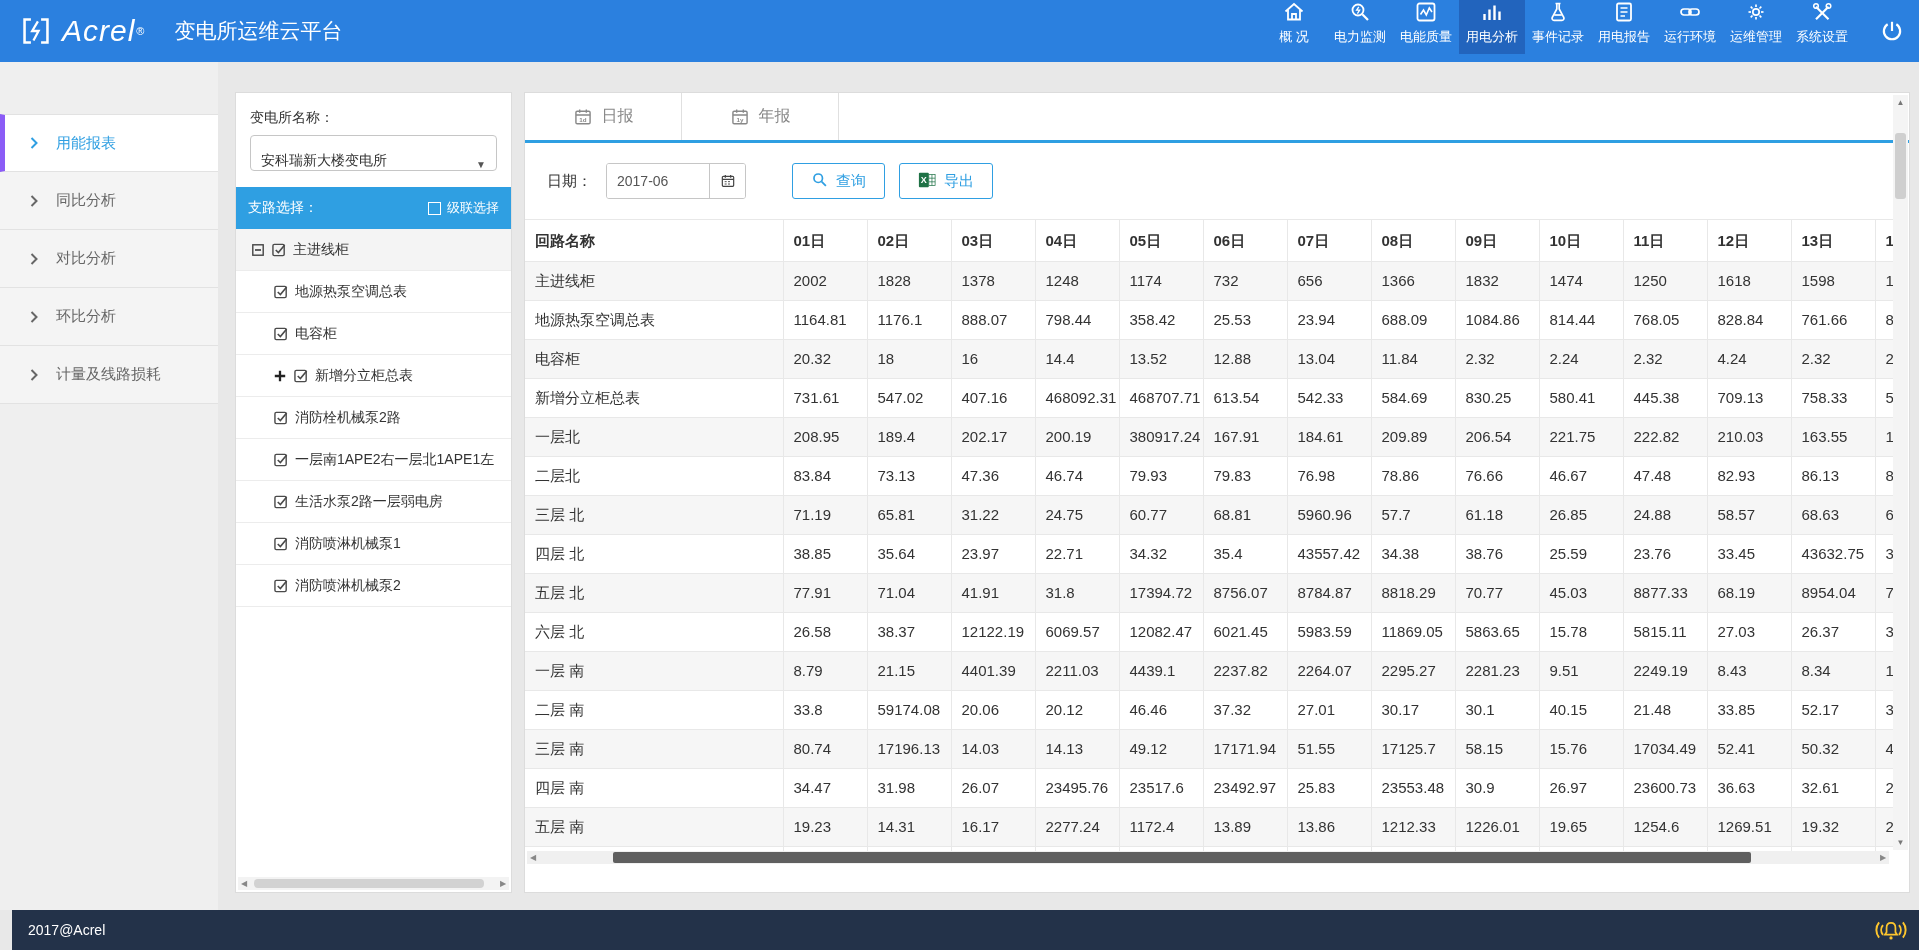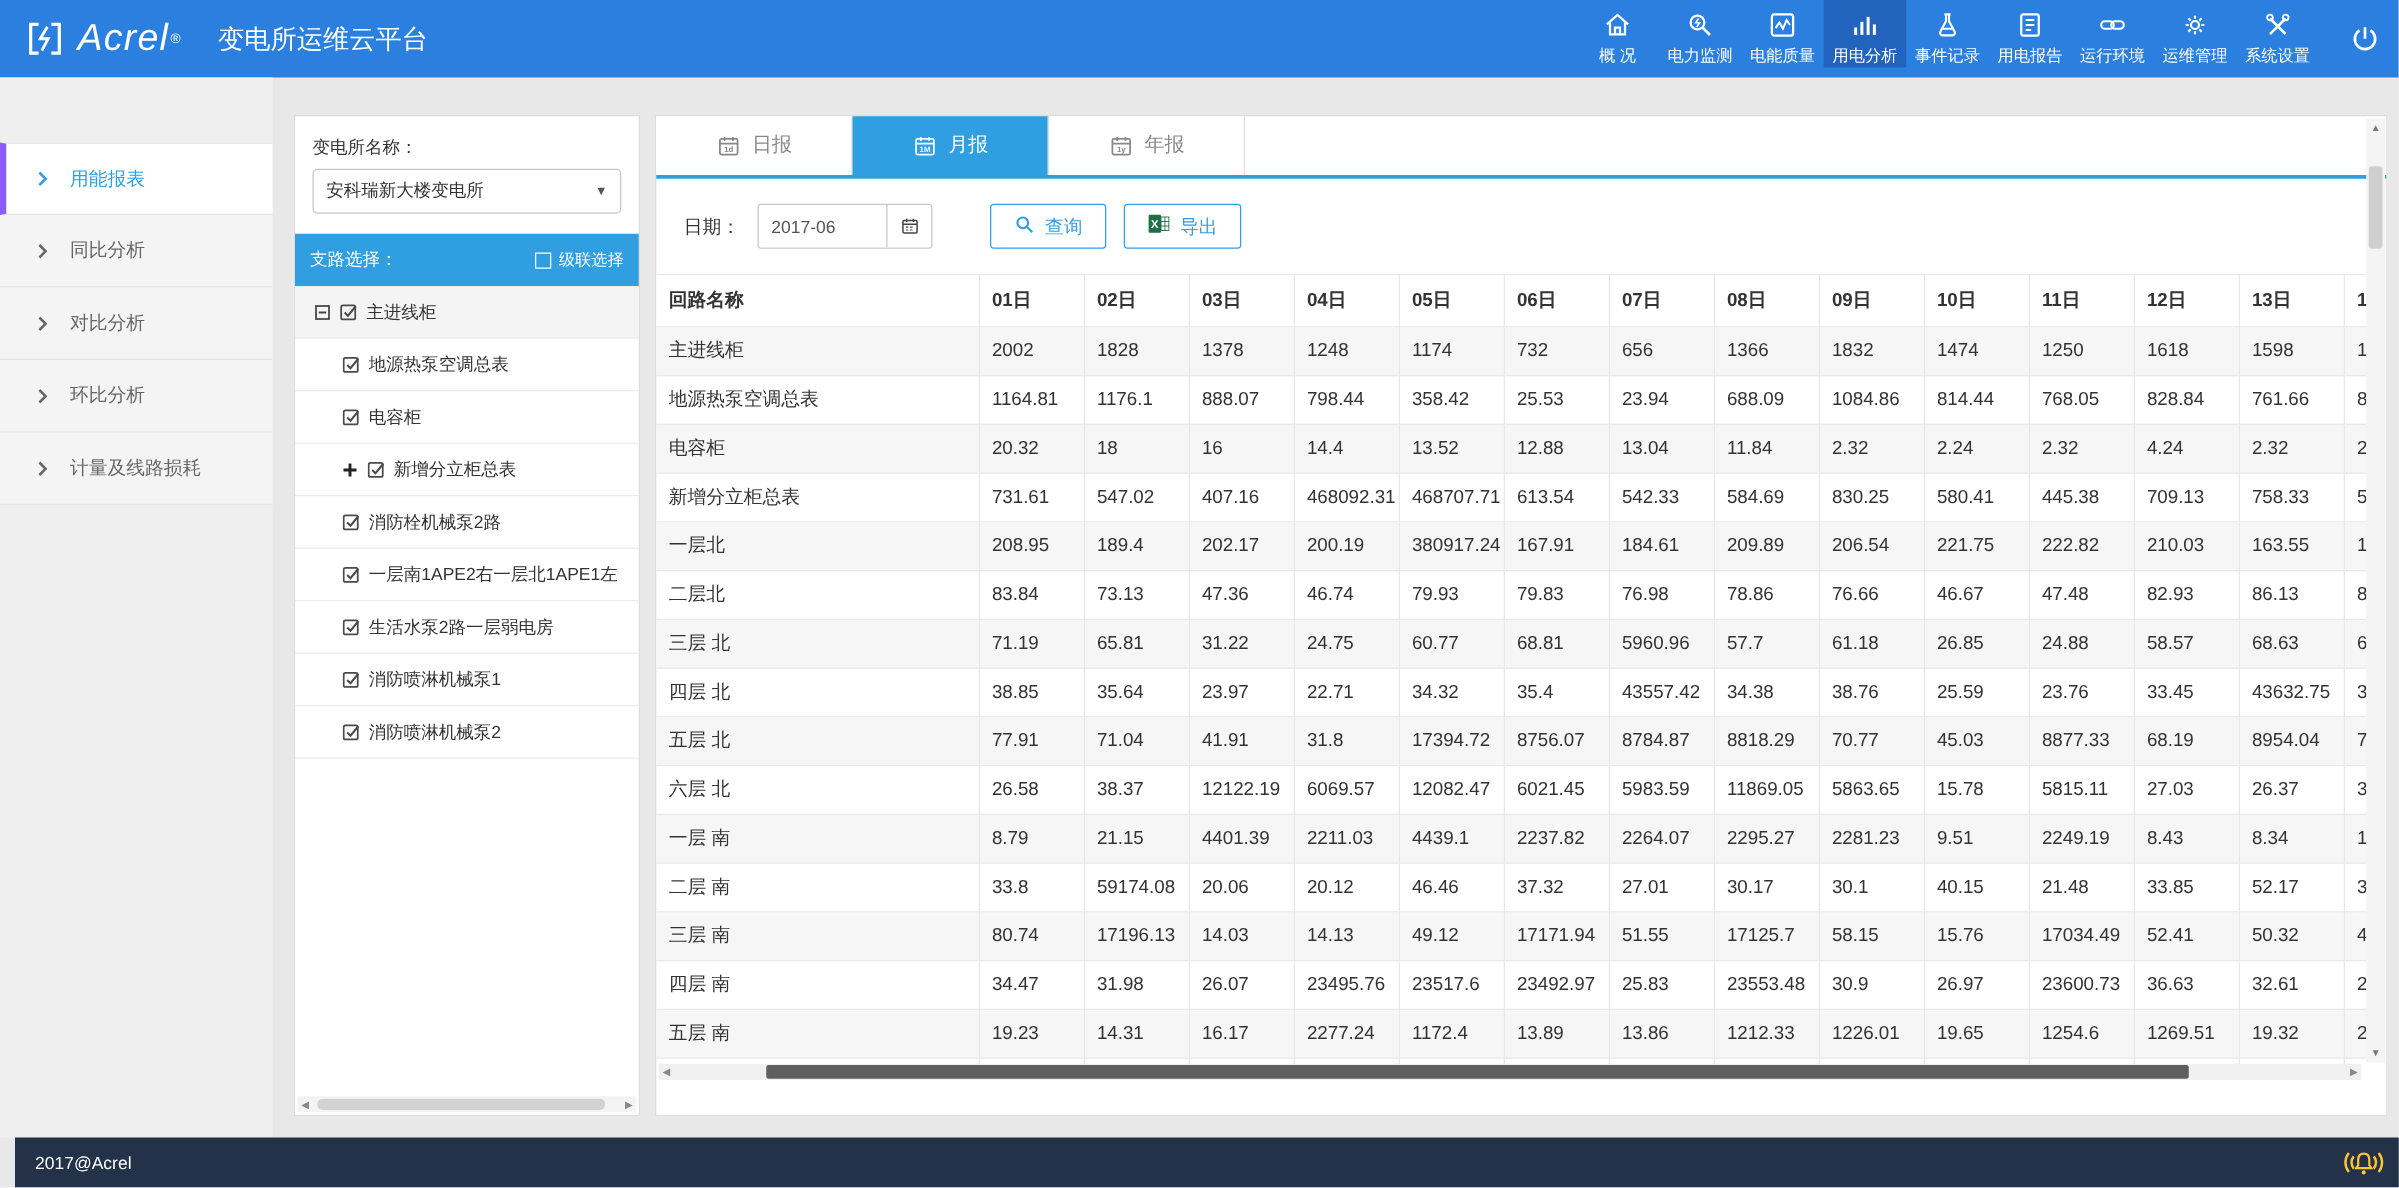--- a/index.html
+++ b/index.html
@@ -7,39 +7,39 @@
   body { font-family:"Liberation Sans","DejaVu Sans",sans-serif; background:#e8e8e8; position:relative; color:#333; }
 
   
   .top-header { position:absolute; left:0; top:0; width:1919px; height:62px; background:#2b80df; display:flex; align-items:center; }
   .logo-area { display:flex; align-items:center; padding-left:20px; gap:10px; color:#fff; }
   .logo-glyph svg { display:block; }
   .logo-text { font-size:30px; font-weight:normal; font-style:italic; letter-spacing:1px; }
   .logo-reg { font-size:11px; vertical-align:super; margin-left:1px; }
   .app-title { font-size:21px; margin-left:20px; font-weight:normal; }
   .top-nav { position:absolute; right:64px; top:0; height:62px; display:flex; }
-  .nav-item { width:66px; height:54px; display:flex; flex-direction:column; align-items:center; justify-content:flex-end; gap:4px; color:#fff; cursor:pointer; }
+  .nav-item { width:66px; height:54px; display:flex; flex-direction:column; align-items:center; justify-content:flex-start; gap:4px; color:#fff; cursor:pointer; }
   .nav-item.active { background:#2264bd; }
   .nav-icon svg { width:24px; height:24px; display:block; }
   .nav-label { font-size:13px; white-space:nowrap; }
   .power-btn { position:absolute; right:14px; top:50%; transform:translateY(-50%); color:#fff; cursor:pointer; }
   .power-btn svg { width:26px; height:26px; display:block; }
 
   
   .sidebar { position:absolute; left:0; top:62px; width:218px; bottom:40px; background:#efefef; }
   .side-menu { margin-top:52px; }
   .side-item { height:58px; display:flex; align-items:center; padding-left:30px; gap:18px; font-size:15px; color:#666; border-bottom:1px solid #e2e2e2; background:#f4f4f4; cursor:pointer; }
   .side-item:first-child { border-top:1px solid #e2e2e2; }
   .side-item.active { background:#fff; color:#2f9fe2; border-left:5px solid #8b5cf6; padding-left:25px; }
   .chev svg { display:block; }
 
   
   .station-panel { position:absolute; left:235px; top:92px; width:277px; height:801px; background:#fff; border:1px solid #dcdcdc; }
   .sp-label { margin:16px 14px 8px; font-size:14px; color:#333; }
-  .sp-select { margin:0 14px; height:36px; border:1px solid #c6c6c6; border-radius:4px; display:flex; align-items:center; justify-content:space-between; padding:0 10px; font-size:14px; background:#fff; cursor:pointer; }
+  .sp-select { margin:0 14px; height:36px; border:1px solid #c6c6c6; border-radius:4px; display:flex; align-items:flex-end; justify-content:space-between; padding:0 10px; font-size:14px; background:#fff; cursor:pointer; }
   .sp-select .caret { font-size:10px; color:#555; }
   .branch-header { margin-top:16px; height:42px; background:#2f9fe2; color:#fff; display:flex; align-items:center; justify-content:space-between; padding:0 12px; font-size:14px; }
   .cascade { display:flex; align-items:center; gap:6px; font-size:13px; cursor:pointer; }
   .cb { width:13px; height:13px; border:1px solid #fff; display:inline-block; background:transparent; }
   .tree-row { height:42px; display:flex; align-items:center; gap:6px; border-bottom:1px solid #ececec; font-size:14px; color:#333; padding-left:16px; white-space:nowrap; overflow:hidden; cursor:pointer; }
   .tree-row.lvl2 { padding-left:38px; }
   .tree-row.first { background:#f4f4f4; }
   .tree-row .expander { width:14px; display:inline-flex; }
   .tree-row .check { display:inline-flex; }
   .tree-label { overflow:hidden; text-overflow:clip; }
@@ -363,30 +363,20 @@
   <div class="tabs" id="tabs">
       <div class="tab">
         <span class="tab-icon">
           <svg width="20" height="20" viewBox="0 0 24 24">
             <rect x="3.5" y="5" width="17" height="15" rx="1.5" fill="none" stroke="currentColor" stroke-width="1.7"></rect>
             <path d="M8 3 v4 M16 3 v4 M3.5 9.5 h17" stroke="currentColor" stroke-width="1.7" fill="none"></path>
             <text x="12" y="17.5" font-size="7.5" font-weight="bold" fill="currentColor" text-anchor="middle">1d</text>
           </svg>
         </span>
         <span class="tab-label">日报</span>
-      </div>
-      <div class="tab active">
-        <span class="tab-icon">
-          <svg width="20" height="20" viewBox="0 0 24 24">
-            <rect x="3.5" y="5" width="17" height="15" rx="1.5" fill="none" stroke="currentColor" stroke-width="1.7"></rect>
-            <path d="M8 3 v4 M16 3 v4 M3.5 9.5 h17" stroke="currentColor" stroke-width="1.7" fill="none"></path>
-            <text x="12" y="17.5" font-size="7.5" font-weight="bold" fill="currentColor" text-anchor="middle">1M</text>
-          </svg>
-        </span>
-        <span class="tab-label">月报</span>
       </div>
       <div class="tab">
         <span class="tab-icon">
           <svg width="20" height="20" viewBox="0 0 24 24">
             <rect x="3.5" y="5" width="17" height="15" rx="1.5" fill="none" stroke="currentColor" stroke-width="1.7"></rect>
             <path d="M8 3 v4 M16 3 v4 M3.5 9.5 h17" stroke="currentColor" stroke-width="1.7" fill="none"></path>
             <text x="12" y="17.5" font-size="7.5" font-weight="bold" fill="currentColor" text-anchor="middle">1y</text>
           </svg>
         </span>
         <span class="tab-label">年报</span>

